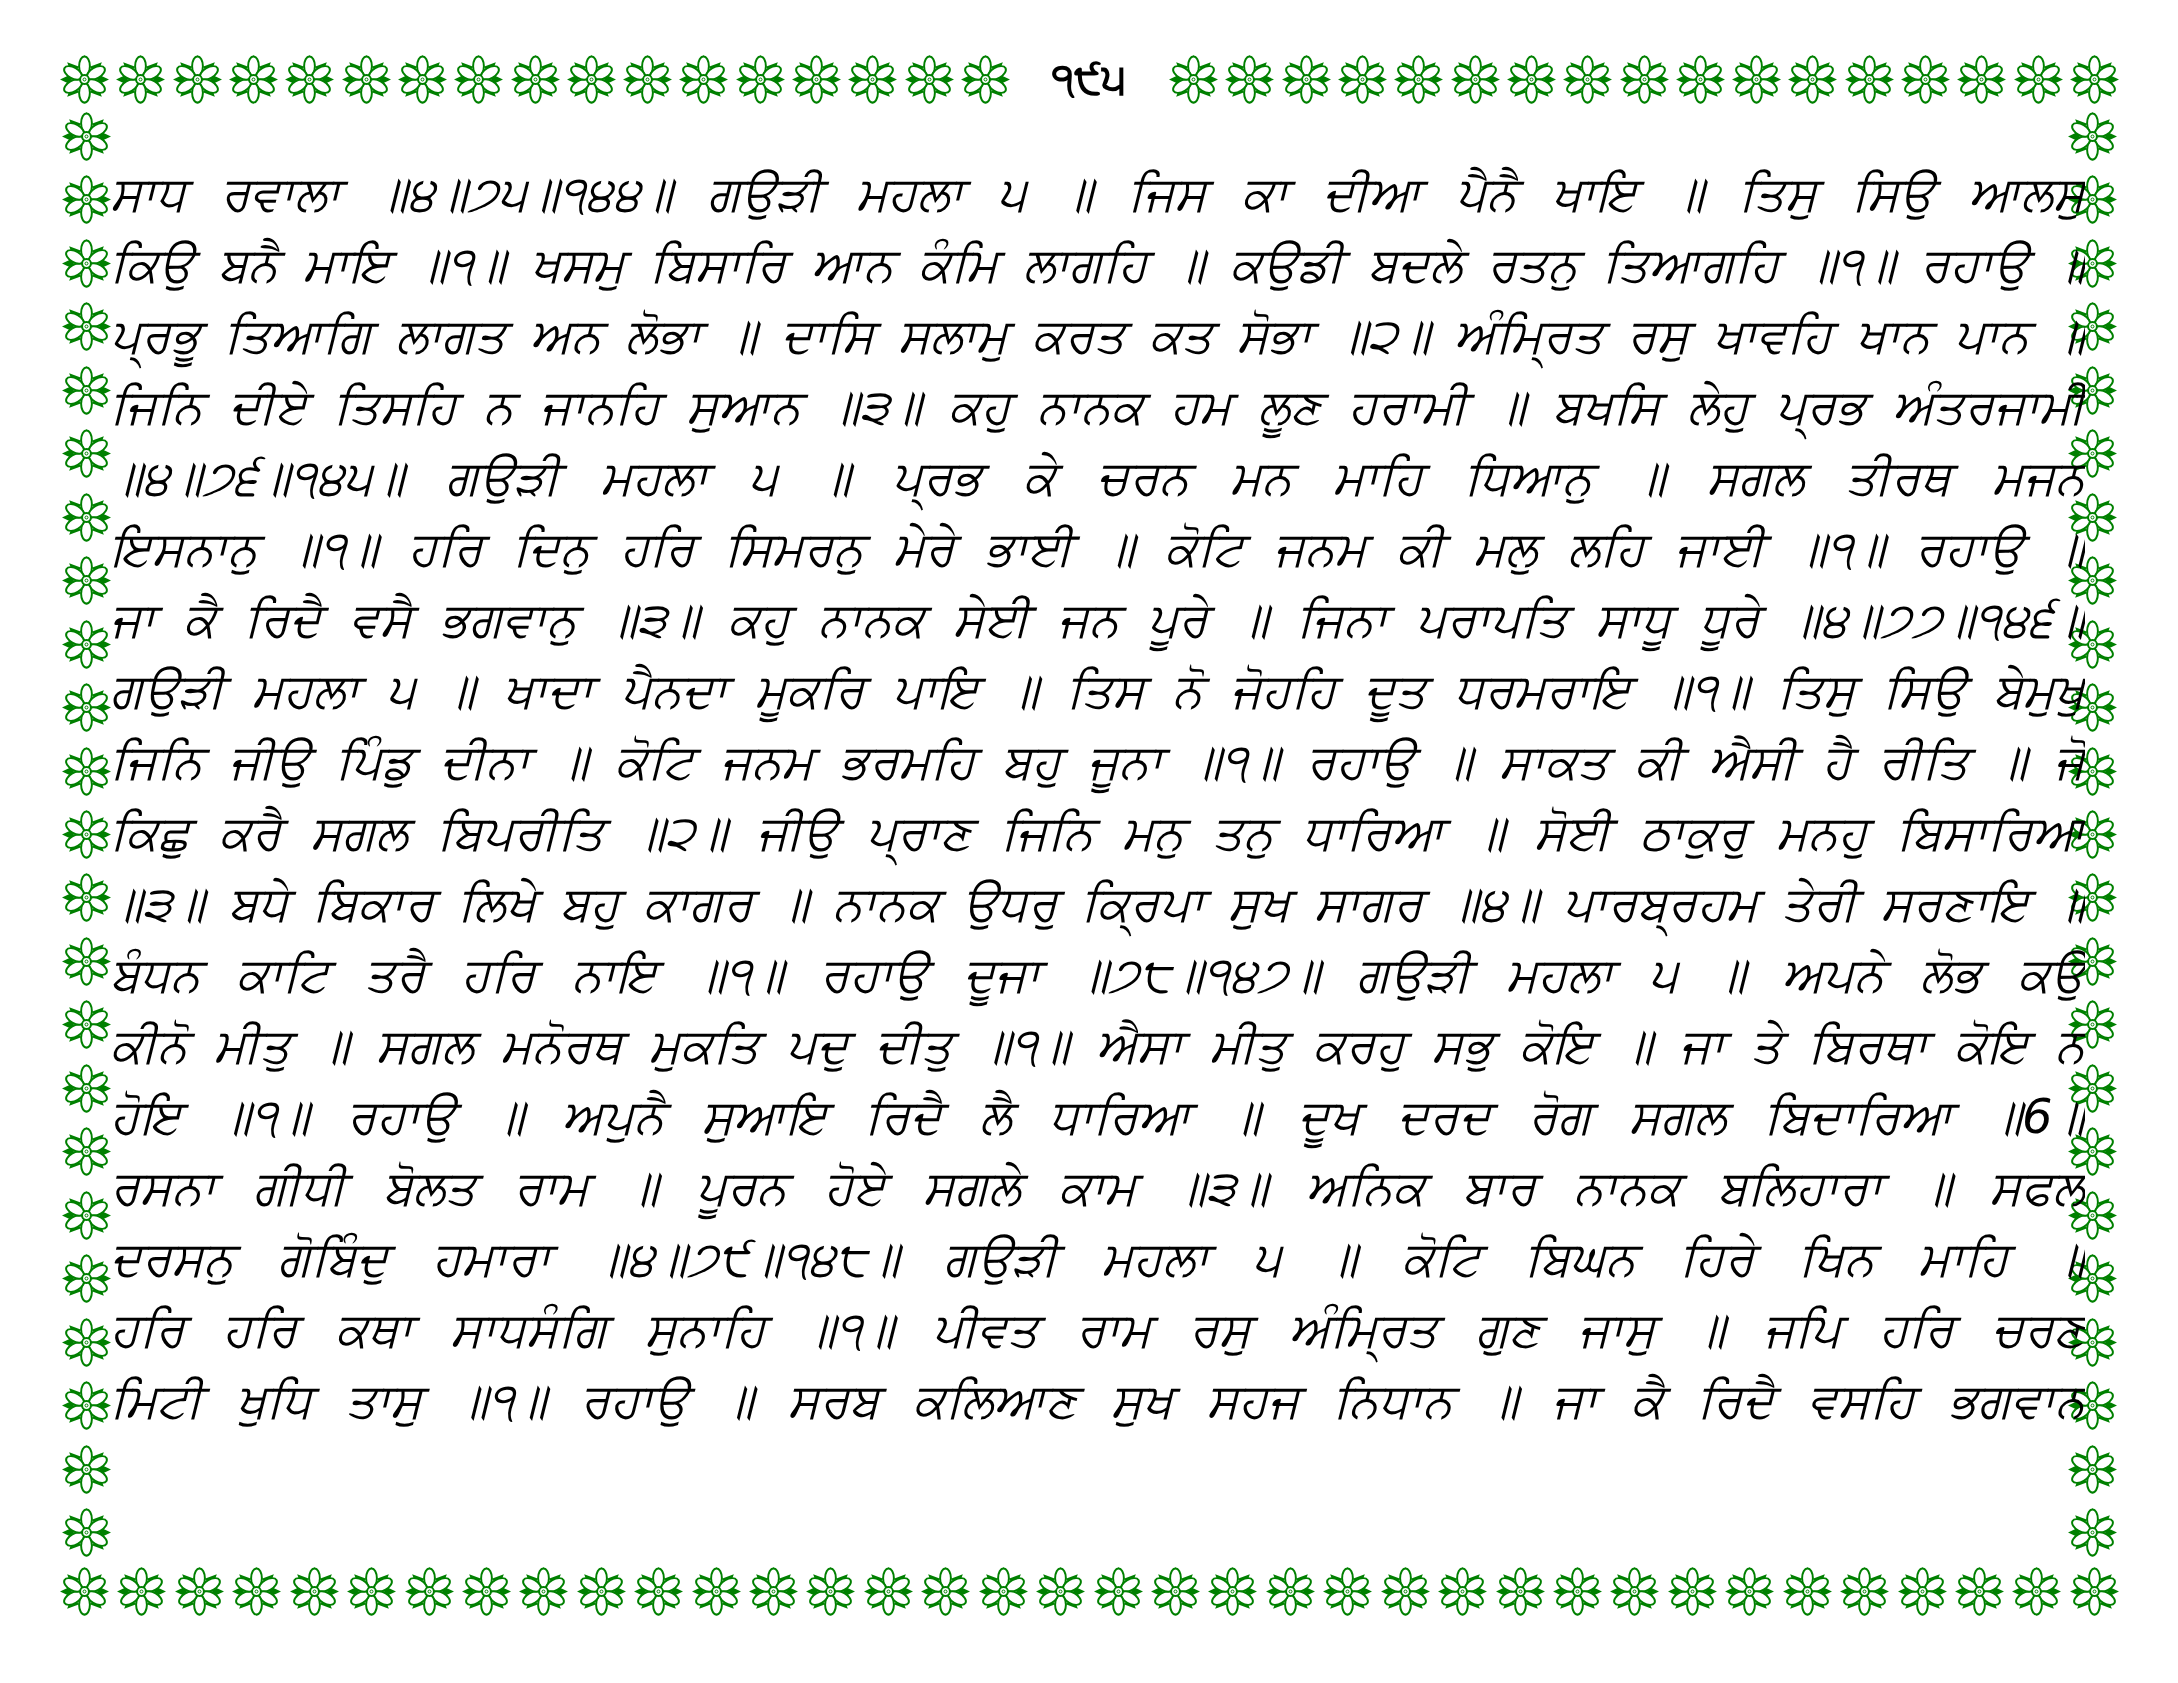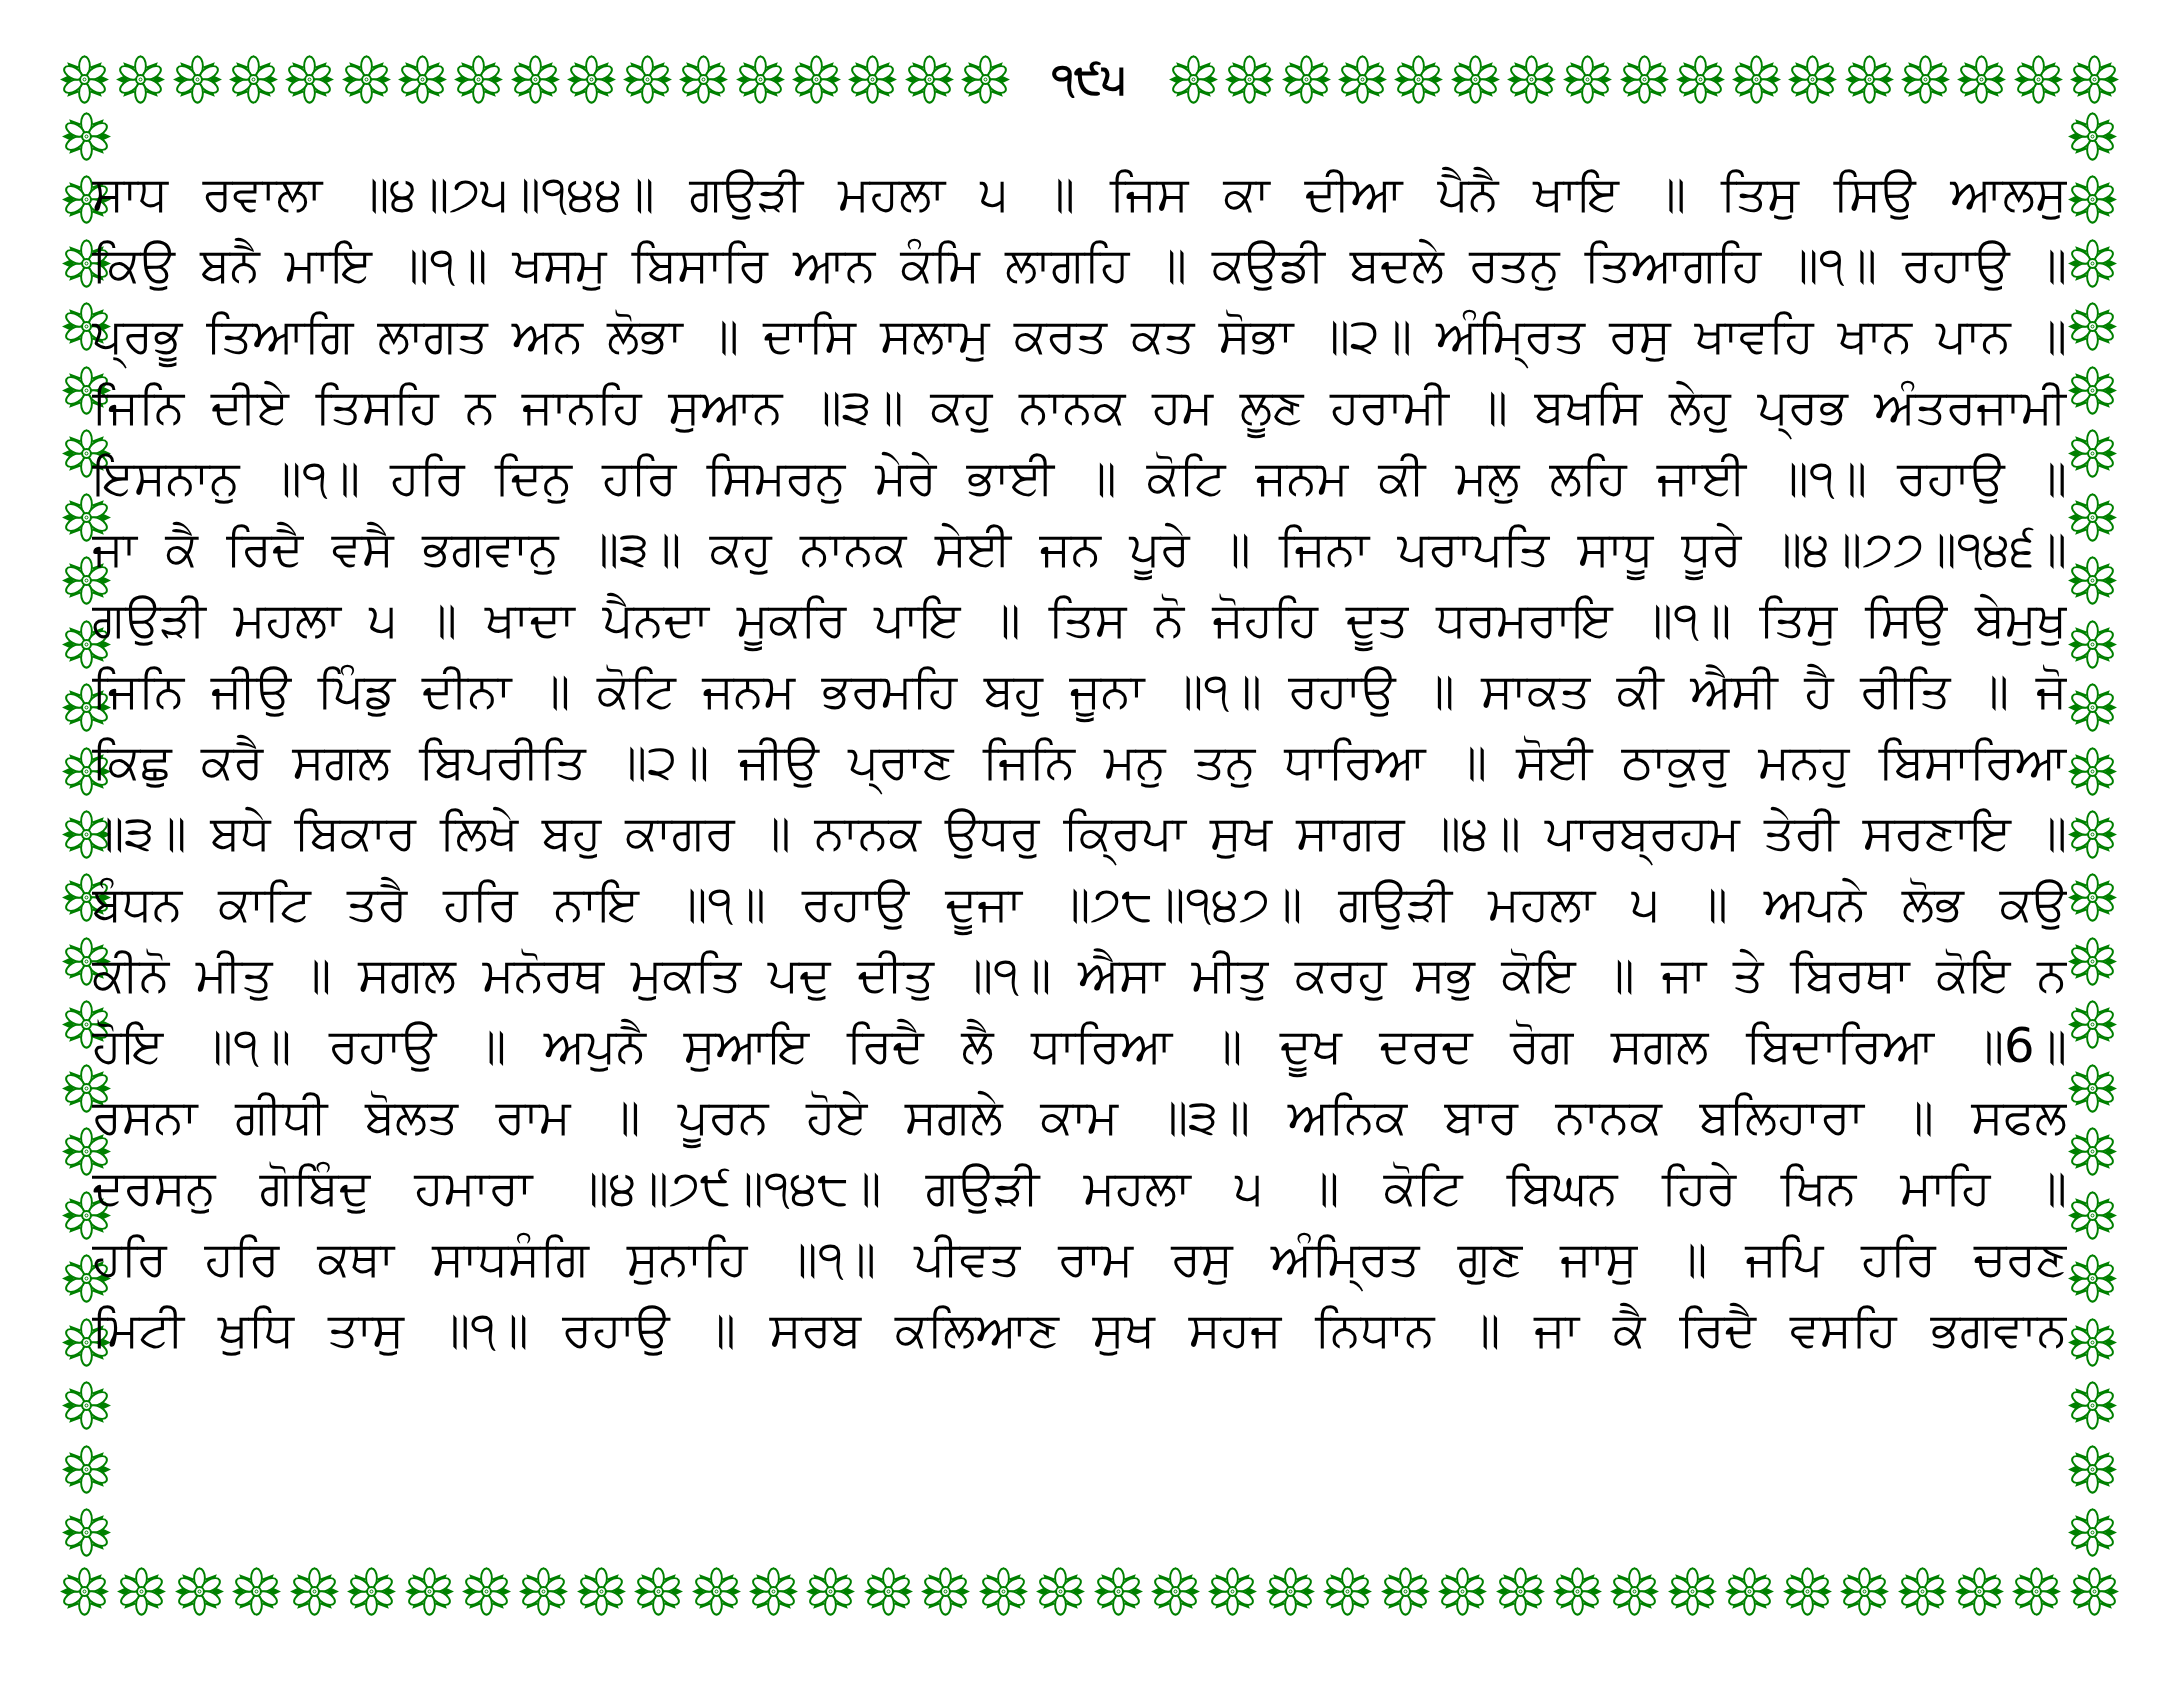--- a/index.html
+++ b/index.html
@@ -43,23 +43,24 @@
     text-align: center;
     font-size: 42px;
     line-height: 55px;
     color: #000000;
     font-weight: bold;
   }
 
   
   #scripture-text {
     position: absolute;
-    left: 92px; top: 158px; width: 1975px; height: 1358px;
+    left: 110px; top: 158px; width: 1975px; height: 1358px;
     color: #000000;
     overflow: hidden;
+    font-style: italic;
   }
   .gurbani-line {
     height: 71px;
     line-height: 71px;
     font-size: 48px;
     white-space: normal;
     text-align: justify;
     text-align-last: justify;
     -moz-text-align-last: justify;
     overflow: hidden;
@@ -567,20 +568,21 @@
   </svg>
 </div>
 
 <div id="page-number">੧੯੫</div>
 
 <div id="scripture-text">
   <div class="gurbani-line">ਸਾਧ ਰਵਾਲਾ ॥੪॥੭੫॥੧੪੪॥ ਗਉੜੀ ਮਹਲਾ ੫ ॥ ਜਿਸ ਕਾ ਦੀਆ ਪੈਨੈ ਖਾਇ ॥ ਤਿਸੁ ਸਿਉ ਆਲਸੁ</div>
   <div class="gurbani-line">ਕਿਉ ਬਨੈ ਮਾਇ ॥੧॥ ਖਸਮੁ ਬਿਸਾਰਿ ਆਨ ਕੰਮਿ ਲਾਗਹਿ ॥ ਕਉਡੀ ਬਦਲੇ ਰਤਨੁ ਤਿਆਗਹਿ ॥੧॥ ਰਹਾਉ ॥</div>
   <div class="gurbani-line">ਪ੍ਰਭੂ ਤਿਆਗਿ ਲਾਗਤ ਅਨ ਲੋਭਾ ॥ ਦਾਸਿ ਸਲਾਮੁ ਕਰਤ ਕਤ ਸੋਭਾ ॥੨॥ ਅੰਮ੍ਰਿਤ ਰਸੁ ਖਾਵਹਿ ਖਾਨ ਪਾਨ ॥</div>
   <div class="gurbani-line">ਜਿਨਿ ਦੀਏ ਤਿਸਹਿ ਨ ਜਾਨਹਿ ਸੁਆਨ ॥੩॥ ਕਹੁ ਨਾਨਕ ਹਮ ਲੂਣ ਹਰਾਮੀ ॥ ਬਖਸਿ ਲੇਹੁ ਪ੍ਰਭ ਅੰਤਰਜਾਮੀ</div>
+  <div class="gurbani-line">॥੪॥੭੬॥੧੪੫॥ ਗਉੜੀ ਮਹਲਾ ੫ ॥ ਪ੍ਰਭ ਕੇ ਚਰਨ ਮਨ ਮਾਹਿ ਧਿਆਨੁ ॥ ਸਗਲ ਤੀਰਥ ਮਜਨ</div>
   <div class="gurbani-line">ਇਸਨਾਨੁ ॥੧॥ ਹਰਿ ਦਿਨੁ ਹਰਿ ਸਿਮਰਨੁ ਮੇਰੇ ਭਾਈ ॥ ਕੋਟਿ ਜਨਮ ਕੀ ਮਲੁ ਲਹਿ ਜਾਈ ॥੧॥ ਰਹਾਉ ॥</div>
   <div class="gurbani-line">ਜਾ ਕੈ ਰਿਦੈ ਵਸੈ ਭਗਵਾਨੁ ॥੩॥ ਕਹੁ ਨਾਨਕ ਸੇਈ ਜਨ ਪੂਰੇ ॥ ਜਿਨਾ ਪਰਾਪਤਿ ਸਾਧੂ ਧੂਰੇ ॥੪॥੭੭॥੧੪੬॥</div>
   <div class="gurbani-line">ਗਉੜੀ ਮਹਲਾ ੫ ॥ ਖਾਦਾ ਪੈਨਦਾ ਮੂਕਰਿ ਪਾਇ ॥ ਤਿਸ ਨੋ ਜੋਹਹਿ ਦੂਤ ਧਰਮਰਾਇ ॥੧॥ ਤਿਸੁ ਸਿਉ ਬੇਮੁਖੁ</div>
   <div class="gurbani-line">ਜਿਨਿ ਜੀਉ ਪਿੰਡੁ ਦੀਨਾ ॥ ਕੋਟਿ ਜਨਮ ਭਰਮਹਿ ਬਹੁ ਜੂਨਾ ॥੧॥ ਰਹਾਉ ॥ ਸਾਕਤ ਕੀ ਐਸੀ ਹੈ ਰੀਤਿ ॥ ਜੋ</div>
   <div class="gurbani-line">ਕਿਛੁ ਕਰੈ ਸਗਲ ਬਿਪਰੀਤਿ ॥੨॥ ਜੀਉ ਪ੍ਰਾਣ ਜਿਨਿ ਮਨੁ ਤਨੁ ਧਾਰਿਆ ॥ ਸੋਈ ਠਾਕੁਰੁ ਮਨਹੁ ਬਿਸਾਰਿਆ</div>
   <div class="gurbani-line">॥੩॥ ਬਧੇ ਬਿਕਾਰ ਲਿਖੇ ਬਹੁ ਕਾਗਰ ॥ ਨਾਨਕ ਉਧਰੁ ਕ੍ਰਿਪਾ ਸੁਖ ਸਾਗਰ ॥੪॥ ਪਾਰਬ੍ਰਹਮ ਤੇਰੀ ਸਰਣਾਇ ॥</div>
   <div class="gurbani-line">ਬੰਧਨ ਕਾਟਿ ਤਰੈ ਹਰਿ ਨਾਇ ॥੧॥ ਰਹਾਉ ਦੂਜਾ ॥੭੮॥੧੪੭॥ ਗਉੜੀ ਮਹਲਾ ੫ ॥ ਅਪਨੇ ਲੋਭ ਕਉ</div>
   <div class="gurbani-line">ਕੀਨੋ ਮੀਤੁ ॥ ਸਗਲ ਮਨੋਰਥ ਮੁਕਤਿ ਪਦੁ ਦੀਤੁ ॥੧॥ ਐਸਾ ਮੀਤੁ ਕਰਹੁ ਸਭੁ ਕੋਇ ॥ ਜਾ ਤੇ ਬਿਰਥਾ ਕੋਇ ਨ</div>
   <div class="gurbani-line">ਹੋਇ ॥੧॥ ਰਹਾਉ ॥ ਅਪੁਨੈ ਸੁਆਇ ਰਿਦੈ ਲੈ ਧਾਰਿਆ ॥ ਦੂਖ ਦਰਦ ਰੋਗ ਸਗਲ ਬਿਦਾਰਿਆ ॥6॥</div>
   <div class="gurbani-line">ਰਸਨਾ ਗੀਧੀ ਬੋਲਤ ਰਾਮ ॥ ਪੂਰਨ ਹੋਏ ਸਗਲੇ ਕਾਮ ॥੩॥ ਅਨਿਕ ਬਾਰ ਨਾਨਕ ਬਲਿਹਾਰਾ ॥ ਸਫਲ</div>

